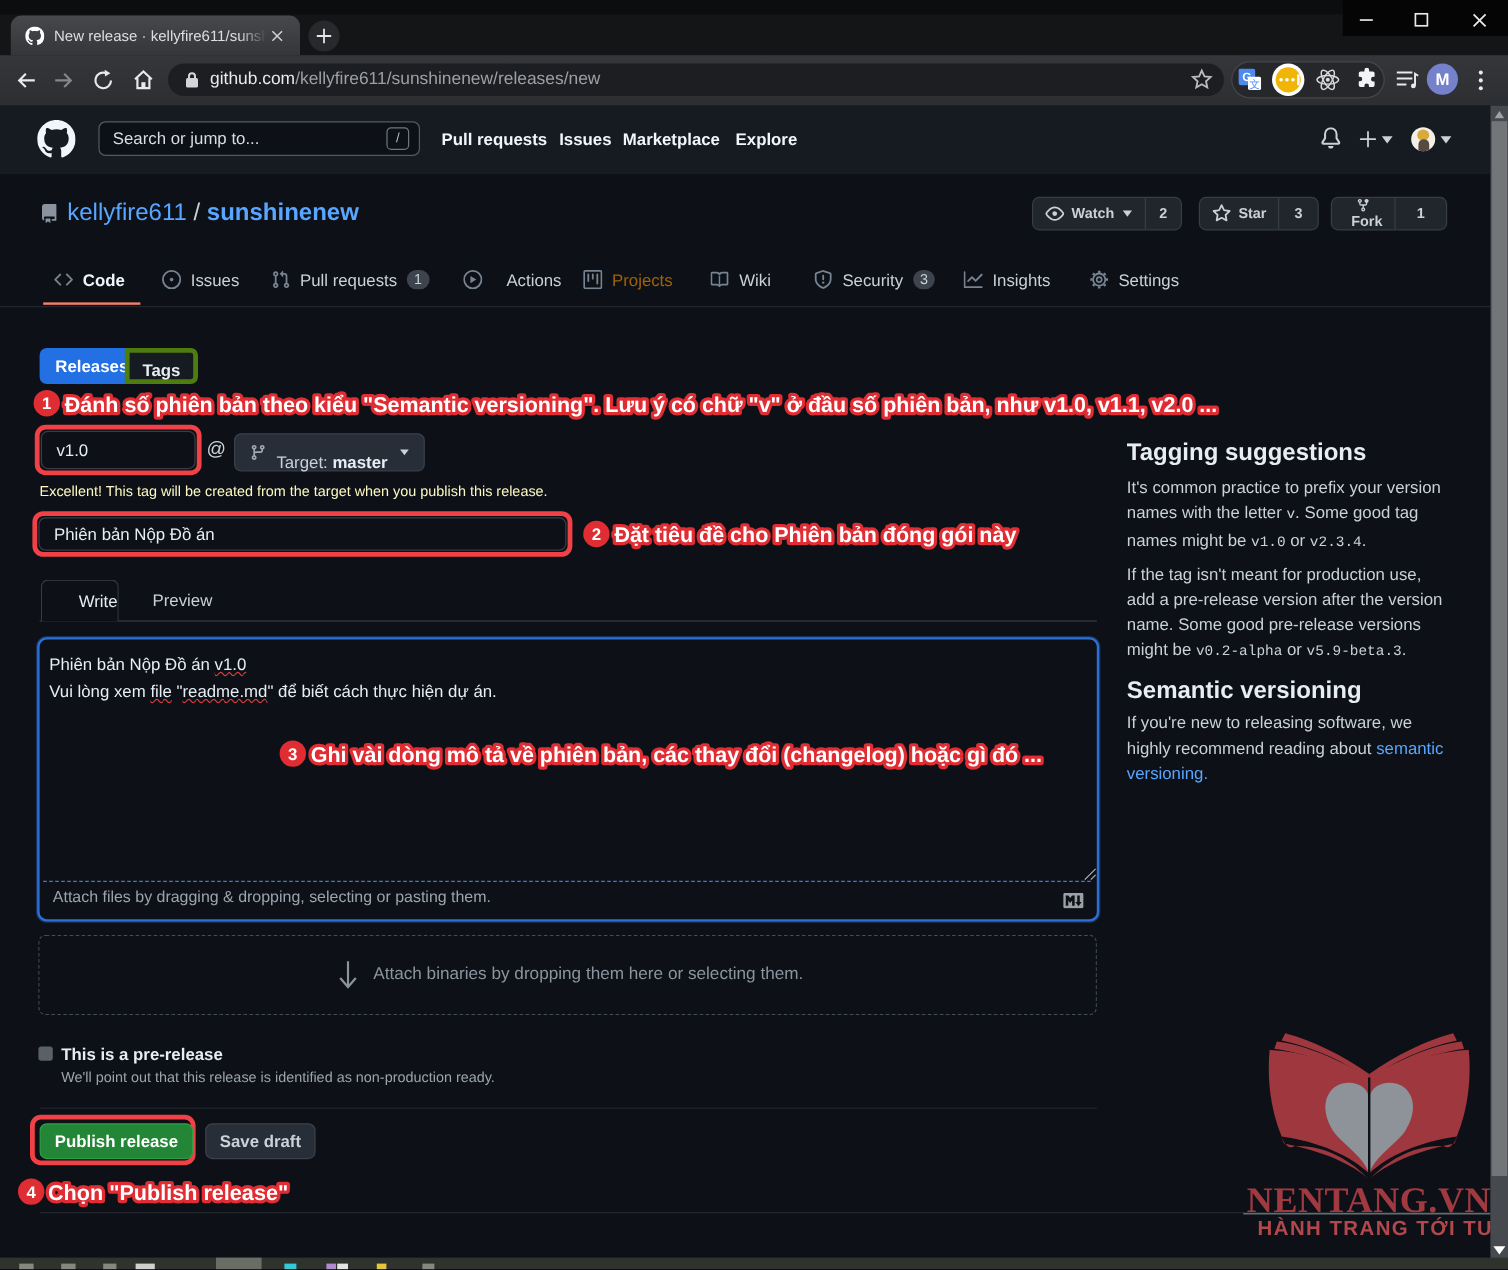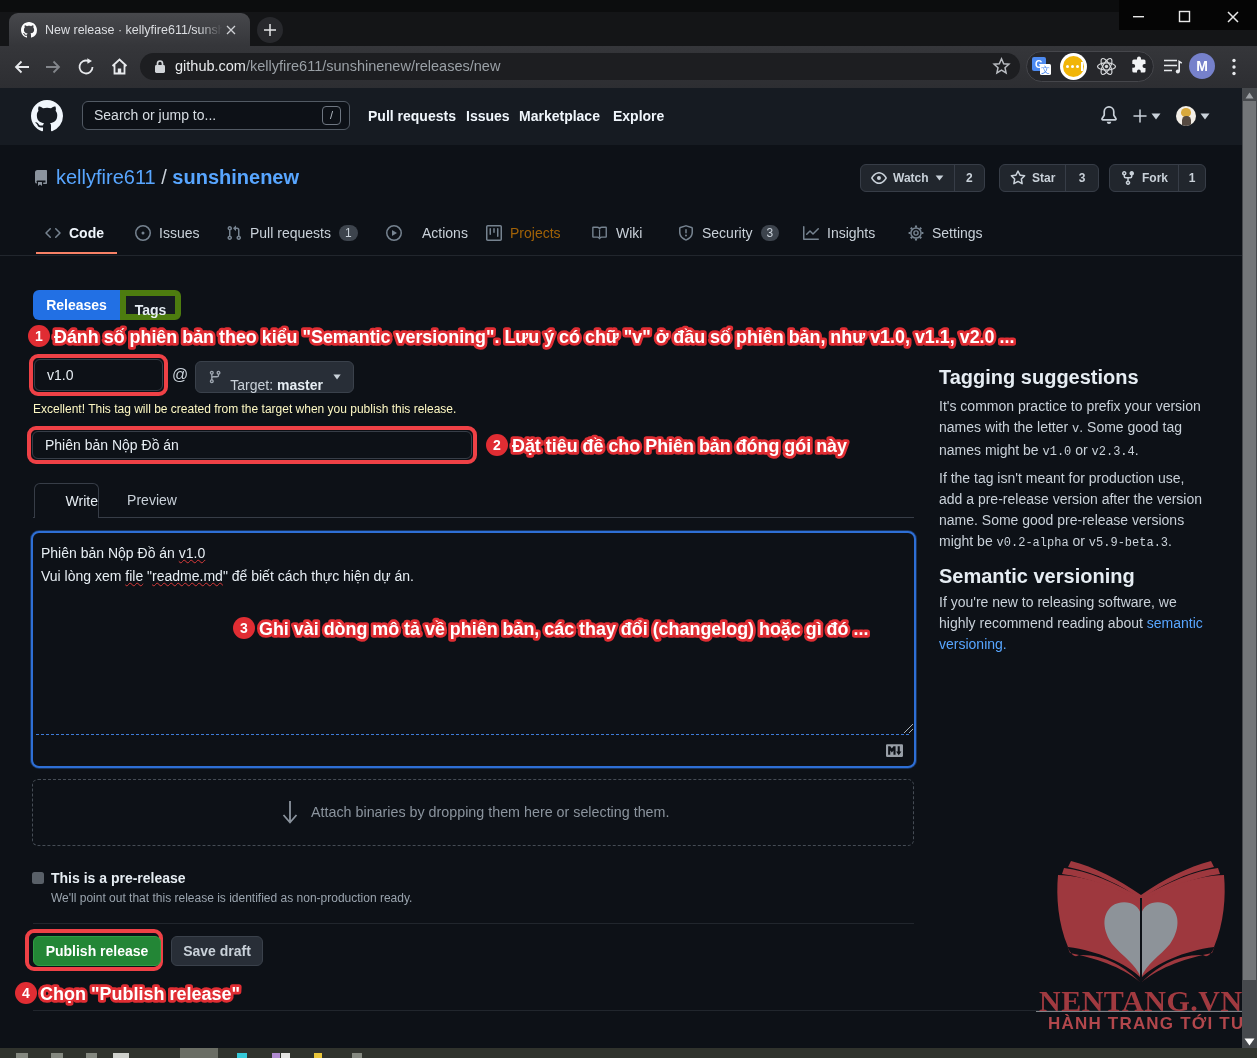--- a/index.html
+++ b/index.html
@@ -168,21 +168,21 @@
 <div class="ghbtn" style="left:999px;top:164px;width:100px;height:28px;">
   <div style="display:flex;align-items:center;padding:0 10px;height:100%;border-right:1px solid #373d47;">
     <svg width="16" height="16" viewBox="0 0 16 16" fill="#c9d1d9">
           <path d="M8 .25a.75.75 0 0 1 .673.418l1.882 3.815 4.21.612a.75.75 0 0 1 .416 1.279l-3.046 2.97.719 4.192a.75.75 0 0 1-1.088.791L8 12.347l-3.766 1.98a.75.75 0 0 1-1.088-.79l.72-4.194L.818 6.374a.75.75 0 0 1 .416-1.28l4.21-.611L7.327.668A.75.75 0 0 1 8 .25zm0 2.445L6.615 5.5a.75.75 0 0 1-.564.41l-3.097.45 2.24 2.184a.75.75 0 0 1 .216.664l-.528 3.084 2.769-1.456a.75.75 0 0 1 .698 0l2.77 1.456-.53-3.084a.75.75 0 0 1 .216-.664l2.24-2.183-3.096-.45a.75.75 0 0 1-.564-.41L8 2.694v.001z"></path>
         </svg>
     <span style="margin-left:6px;">Star</span>
   </div>
   <div style="flex:1;text-align:center;">3</div>
 </div>
 <div class="ghbtn" style="left:1109px;top:164px;width:97px;height:28px;">
-  <div style="display:flex;align-items:center;padding:0 10px;height:100%;border-right:1px solid #373d47;">
+  <div style="display:flex;align-items:center;padding:0 10px;height:100%;border-right:1px solid #373d47;flex-direction:column;">
     <svg width="16" height="16" viewBox="0 0 16 16" fill="#c9d1d9">
           <path d="M5 3.25a.75.75 0 1 1-1.5 0 .75.75 0 0 1 1.5 0zm0 2.122a2.25 2.25 0 1 0-1.5 0v.878A2.25 2.25 0 0 0 5.75 8.5h1.5v2.128a2.251 2.251 0 1 0 1.5 0V8.5h1.5a2.25 2.25 0 0 0 2.25-2.25v-.878a2.25 2.25 0 1 0-1.5 0v.878a.75.75 0 0 1-.75.75h-4.5A.75.75 0 0 1 5 6.25v-.878zm3.75 7.378a.75.75 0 1 1-1.5 0 .75.75 0 0 1 1.5 0zm3-8.75a.75.75 0 1 0 0-1.5.75.75 0 0 0 0 1.5z"></path>
         </svg>
     <span style="margin-left:6px;">Fork</span>
   </div>
   <div style="flex:1;text-align:center;">1</div>
 </div>
 
 <div class="abs" style="left:0;top:255px;width:1242px;height:1px;background:#21262d;"></div>
 <div class="abs" style="left:36px;top:252px;width:81px;height:2px;background:#f78166;"></div>
@@ -246,21 +246,21 @@
           <circle cx="8" cy="8" r="2.1" stroke-width="1.4"></circle>
           <g stroke-width="2.1">
             <path d="M8 0.6 V2.4 M8 13.6 V15.4 M0.6 8 H2.4 M13.6 8 H15.4 M2.77 2.77 L4.04 4.04 M11.96 11.96 L13.23 13.23 M13.23 2.77 L11.96 4.04 M4.04 11.96 L2.77 13.23"></path>
           </g>
         </g>
       </svg>
   <span style="font-size:14px;color:#c9d1d9;">Settings</span>
 </div>
 
 <div class="abs" style="left:33px;top:290px;width:87px;height:30px;background:#2270e4;border-radius:6px 0 0 6px;color:#fff;font-size:14px;font-weight:bold;text-align:center;line-height:30px;">Releases</div>
-<div class="abs" style="left:120px;top:290px;width:61px;height:30px;background:#161b22;border:6px solid #4d7c0f;border-radius:0 6px 6px 0;color:#e6edf3;font-size:14px;font-weight:bold;text-align:center;line-height:28px;">Tags</div>
+<div class="abs" style="left:104px;top:290px;width:61px;height:30px;background:#161b22;border:4px solid #4d7c0f;border-radius:0 6px 6px 0;color:#e6edf3;font-size:14px;font-weight:bold;text-align:center;line-height:28px;">Tags</div>
 
 <div class="circ" style="left:28px;top:325px;width:22px;height:22px;font-size:14px;line-height:22px;">1</div>
 <svg class="abs" style="left:50px;top:322px" width="990" height="30" viewBox="0 0 990 30">
       <text x="4" y="21" font-family="Liberation Sans" font-size="17.9" font-weight="bold" fill="#fff" stroke="#e02d33" stroke-width="5.5" paint-order="stroke" stroke-linejoin="round">Đánh số phiên bản theo kiểu "Semantic versioning". Lưu ý có chữ "v" ở đầu số phiên bản, như v1.0, v1.1, v2.0 ...</text>
     </svg>
 
 <div class="redbox" style="left:29px;top:354px;width:139px;height:42px;"></div>
 <div class="abs" style="left:34px;top:359px;width:129px;height:32px;background:#0d1117;border:1px solid #373d47;border-radius:6px;color:#e6edf3;font-size:14px;line-height:30px;padding-left:12px;">v1.0</div>
 <div class="abs" style="left:172px;top:366px;font-size:16px;color:#c9d1d9;">@</div>
 <div class="abs" style="left:195px;top:361px;width:159px;height:32px;background:#282e37;border:1px solid #3a414b;border-radius:6px;display:flex;align-items:center;padding:0 12px;">
@@ -288,20 +288,21 @@
 <div class="abs" style="left:31px;top:531px;width:885px;height:237px;border:2.5px solid #2e6fd6;border-radius:8px;background:#0d1117;box-shadow:0 0 0 1px rgba(46,111,214,.35);"></div>
 <div class="abs" style="left:41px;top:542px;font-size:14px;color:#e6edf3;line-height:23px;">Phiên bản Nộp Đồ án <span style="text-decoration:underline;text-decoration-style:wavy;text-decoration-color:#d93a3a;text-decoration-thickness:1px;">v1.0</span><br>Vui lòng xem <span style="text-decoration:underline;text-decoration-style:wavy;text-decoration-color:#d93a3a;text-decoration-thickness:1px;">file</span> "<span style="text-decoration:underline;text-decoration-style:wavy;text-decoration-color:#d93a3a;text-decoration-thickness:1px;">readme.md</span>" để biết cách thực hiện dự án.</div>
 <div class="circ" style="left:233px;top:617px;width:22px;height:22px;font-size:14px;line-height:22px;">3</div>
 <svg class="abs" style="left:255px;top:614px" width="640" height="30" viewBox="0 0 640 30">
       <text x="4" y="21" font-family="Liberation Sans" font-size="17.9" font-weight="bold" fill="#fff" stroke="#e02d33" stroke-width="5.5" paint-order="stroke" stroke-linejoin="round">Ghi vài dòng mô tả về phiên bản, các thay đổi (changelog) hoặc gì đó ...</text>
     </svg>
 <div class="abs" style="left:36px;top:734px;width:873px;height:0;border-top:1px dashed #3e7bd7;"></div>
 <svg class="abs" style="left:903px;top:723px" width="11" height="11" viewBox="0 0 11 11">
       <path d="M10 1 L1 10 M10 6 L6 10" stroke="#aab2ba" stroke-width="1"></path>
     </svg>
+<div class="abs" style="left:44px;top:740px;font-size:13.3px;color:#9aa4ae;">Attach files by dragging &amp; dropping, selecting or pasting them.</div>
 <svg class="abs" style="left:886px;top:744px" width="17" height="13" viewBox="0 0 16 12" fill="#99a0a8">
       <path d="M14.85 0H1.15C.52 0 0 .52 0 1.15v9.69C0 11.48.52 12 1.15 12h13.69c.64 0 1.15-.52 1.15-1.15v-9.7C16 .52 15.48 0 14.85 0zM9 10H7V6L5.5 7.92 4 6v4H2V2h2l1.5 2L7 2h2v8zm2.99.5L9.5 7H11V2h2v5h1.5l-2.51 3.5z"></path>
     </svg>
 
 <div class="abs" style="left:32px;top:779px;width:882px;height:67px;border:1px dashed #454c55;border-radius:6px;"></div>
 <svg class="abs" style="left:282px;top:800px" width="16" height="25" viewBox="0 0 16 25">
       <path d="M8 1 V21 M1.5 15 L8 22.5 L14.5 15" stroke="#8b949e" stroke-width="1.8" fill="none"></path>
     </svg>
 <div class="abs" style="left:311px;top:804px;font-size:14.3px;color:#8b949e;">Attach binaries by dropping them here or selecting them.</div>
 

